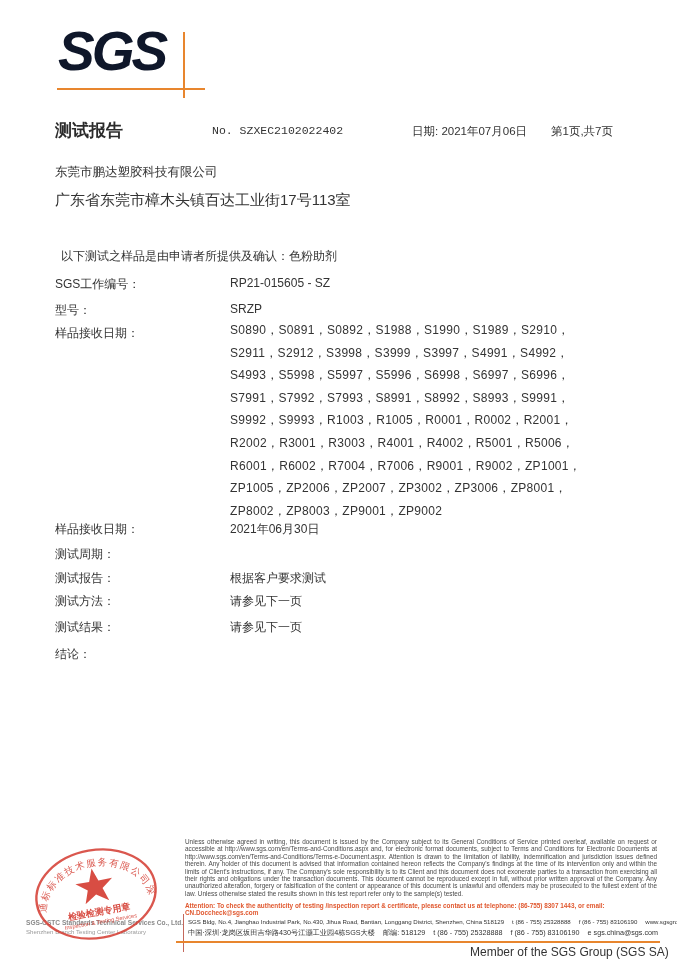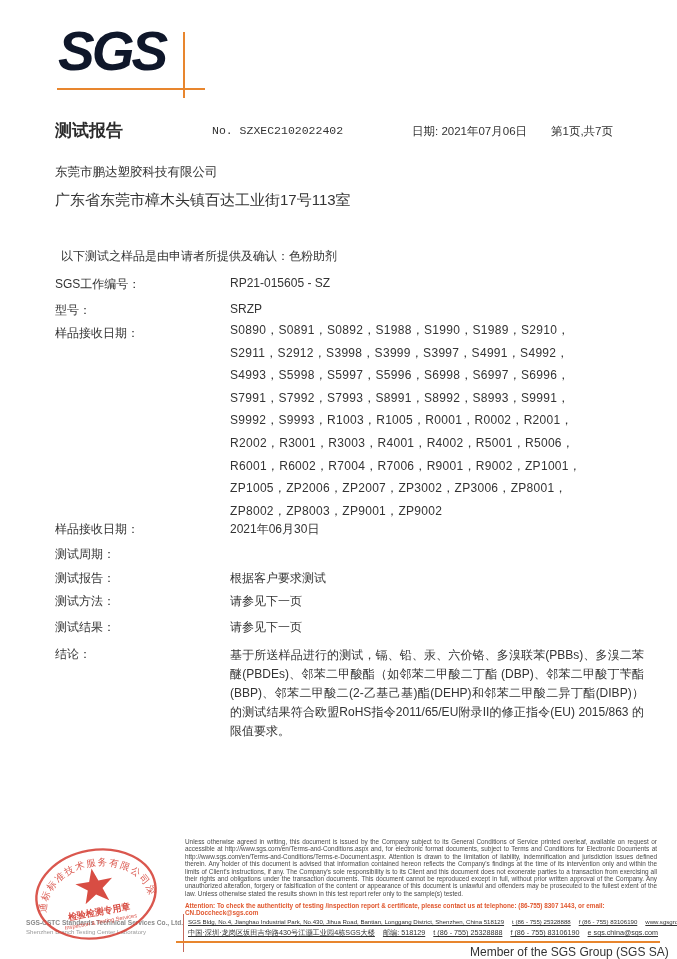--- a/index.html
+++ b/index.html
@@ -38,21 +38,21 @@
 
   
   .disclaimer {
     position:absolute; left:185px; top:838px; width:472px;
     font-size:6.4px; line-height:7.4px; color:#4a4a4a; text-align:justify;
   }
   .attention {
     position:absolute; left:185px; top:902px; width:472px;
     font-size:6.4px; line-height:7.2px; color:#e0582f; font-weight:700;
   }
-  .addr-row { position:absolute; left:188px; display:flex; gap:8px; white-space:nowrap; color:#333;text-decoration:underline; }
+  .addr-row { position:absolute; left:188px; display:flex; gap:8px; white-space:nowrap; color:#333; }
   .addr-en { top:918px; font-size:6.1px; }
   .addr-cn { top:928px; font-size:7.2px; }
   .footer-vline { position:absolute; left:183px; top:914px; width:1px; height:38px; background:#c4685c; }
   .footer-hline { position:absolute; left:176px; top:941px; width:484px; height:2px; background:#e8862e; }
   .member { position:absolute; left:470px; top:945px; font-size:12px; color:#333; }
 
   
   .stamp-wrap { position:absolute; left:28px; top:844px; width:136px; height:100px; transform:rotate(-10deg); z-index:2; }
   .org-lines { position:absolute; left:26px; top:919px; z-index:1; }
   .org1 { font-size:6.6px; font-weight:700; color:#8a8a8a; }
@@ -102,21 +102,20 @@
   <div class="flabel" style="top:570px">测试报告：</div>
   <div class="fvalue" style="top:570px">根据客户要求测试</div>
 
   <div class="flabel" style="top:593px">测试方法：</div>
   <div class="fvalue" style="top:593px">请参见下一页</div>
 
   <div class="flabel" style="top:619px">测试结果：</div>
   <div class="fvalue" style="top:619px">请参见下一页</div>
 
   <div class="flabel" style="top:646px">结论：</div>
-  <div class="fvalue conclusion-val" style="top:646px">基于所送样品进行的测试，镉、铅、汞、六价铬、多溴联苯(PBBs)、多溴二苯醚(PBDEs)、邻苯二甲酸酯（如邻苯二甲酸二丁酯 (DBP)、邻苯二甲酸丁苄酯(BBP)、邻苯二甲酸二(2-乙基己基)酯(DEHP)和邻苯二甲酸二异丁酯(DIBP)）的测试结果符合欧盟RoHS指令2011/65/EU附录II的修正指令(EU) 2015/863 的限值要求。</div>
 
   <div class="stamp-wrap">
     <svg width="136" height="100" viewBox="0 0 136 100">
       <defs>
         <path id="ringPath" d="M 16,62 A 52,40 0 1 1 120,62"></path>
       </defs>
       <ellipse cx="68" cy="50" rx="60" ry="44" fill="none" stroke="#d43a2f" stroke-width="2.4" opacity="0.85"></ellipse>
       <text font-size="9.5" fill="#d43a2f" opacity="0.85" letter-spacing="1.5">
         <textPath href="#ringPath" startOffset="2">通标标准技术服务有限公司深圳分公司</textPath>
       </text>

